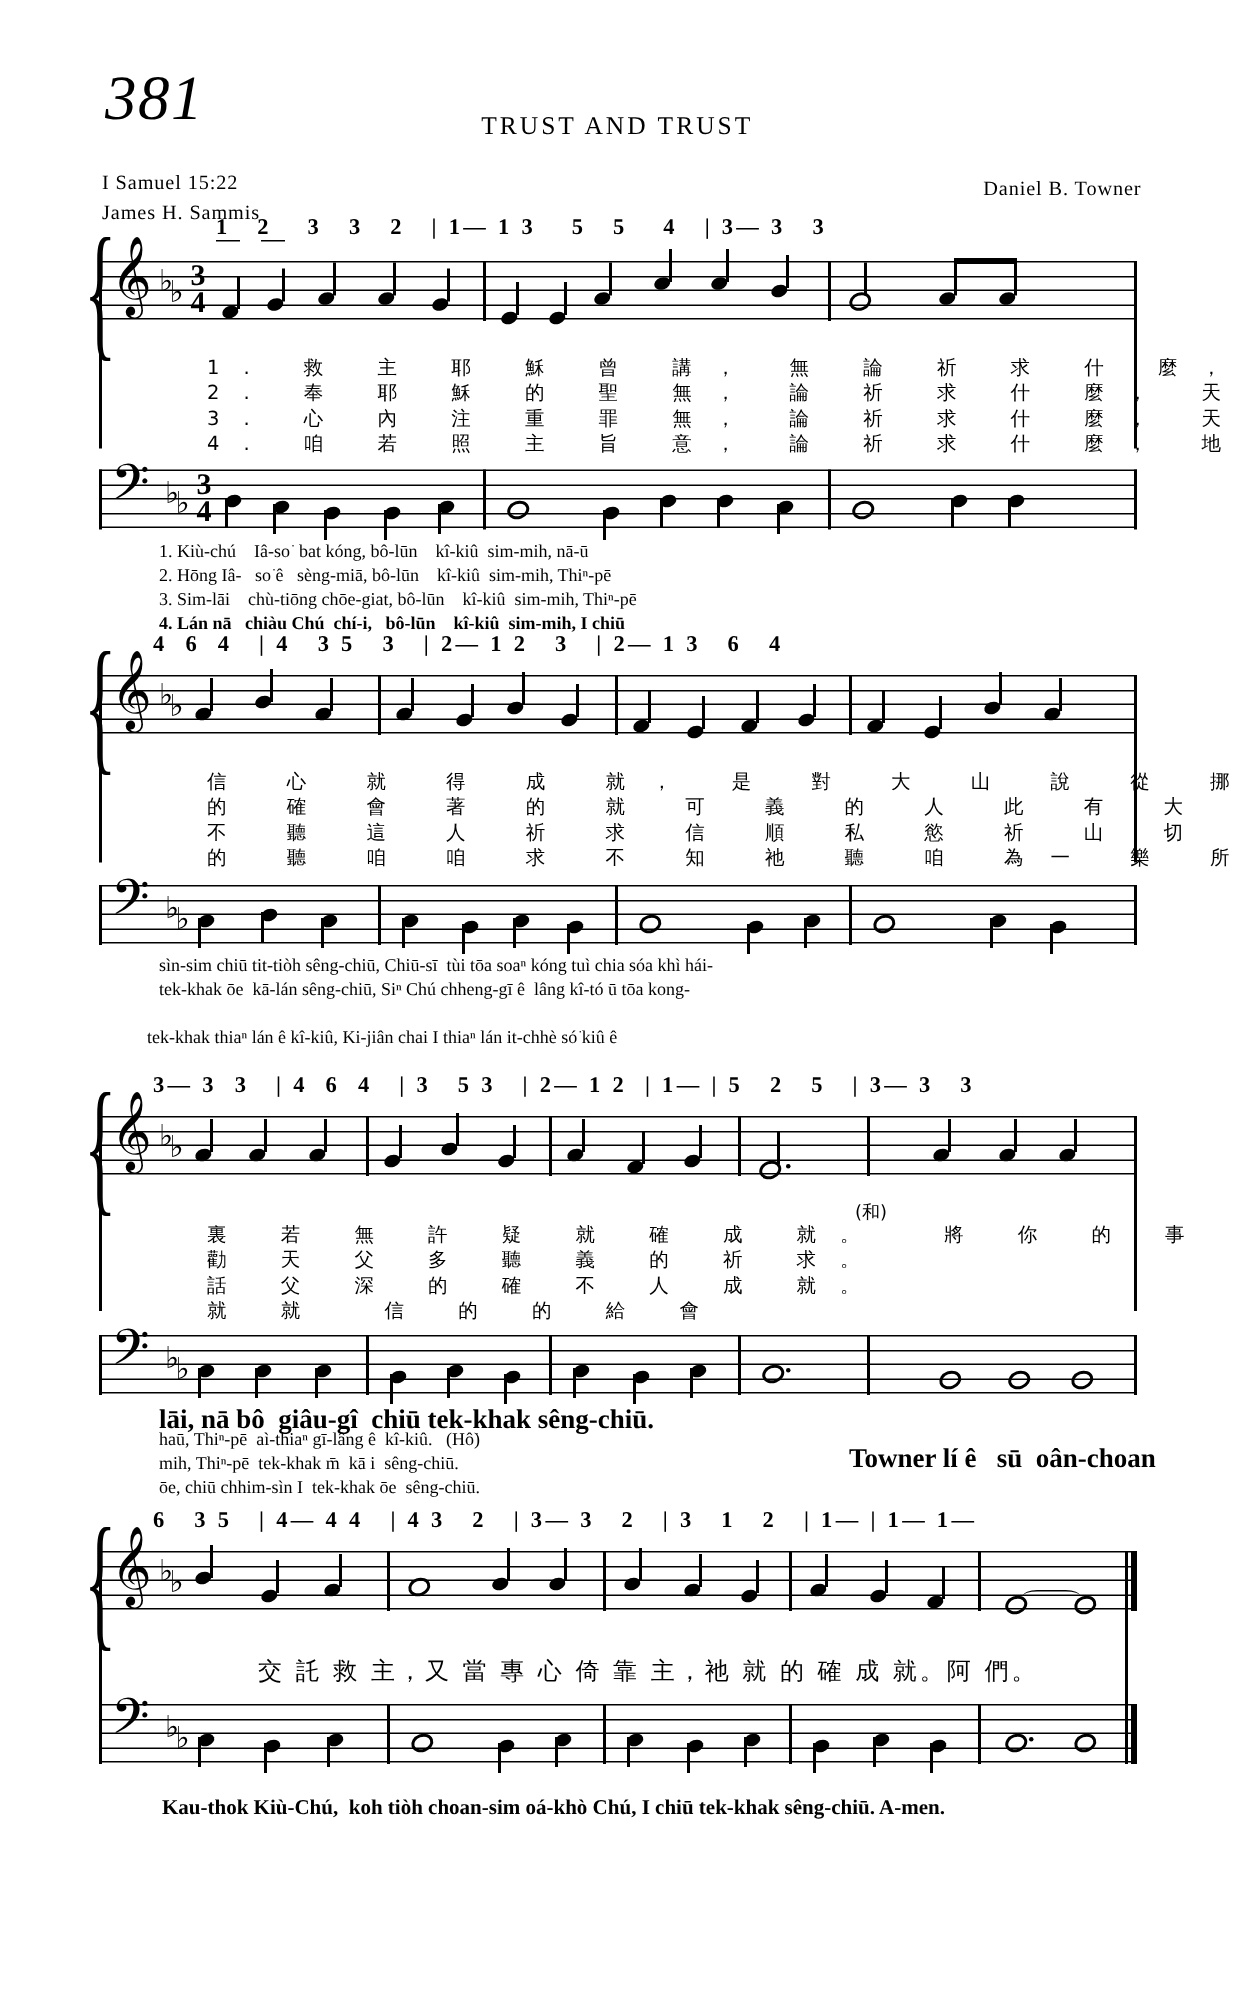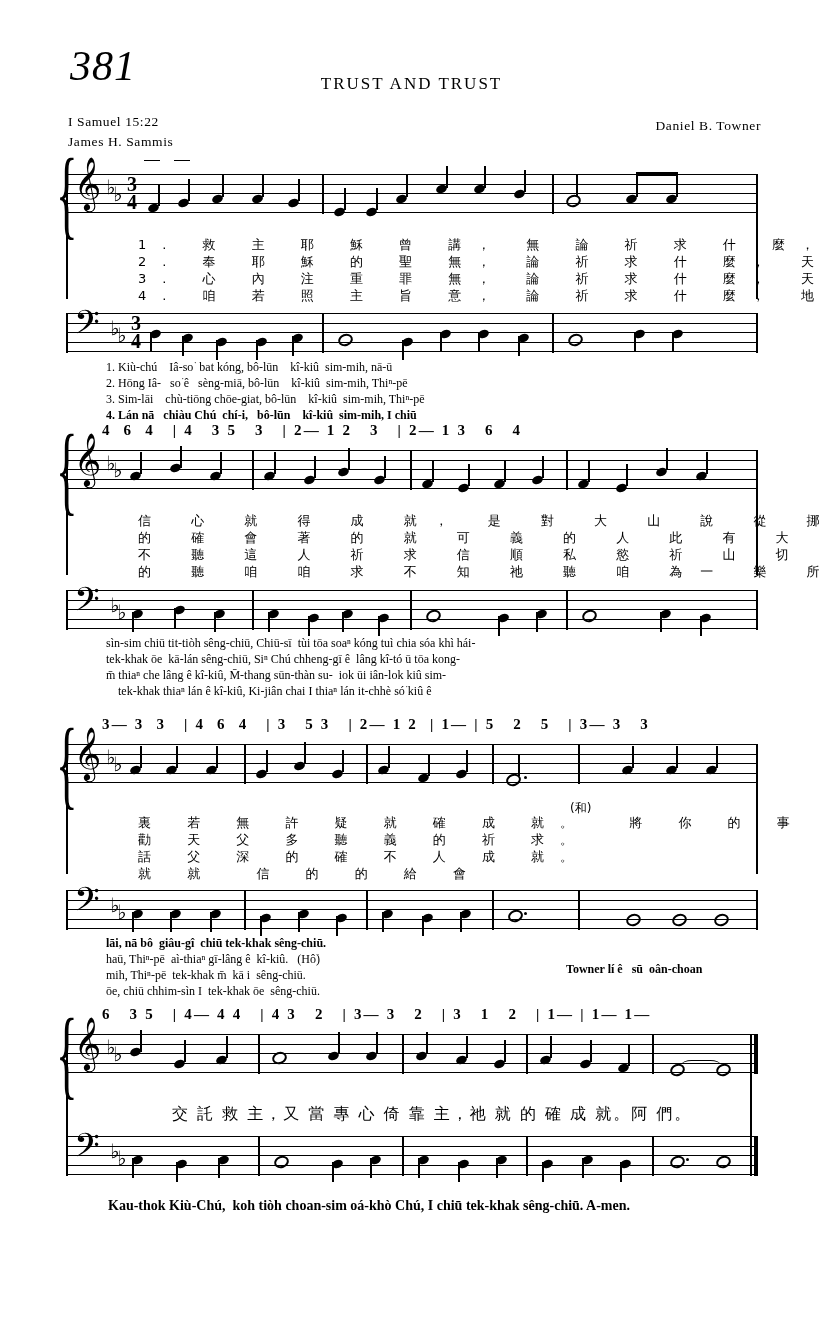--- a/index.html
+++ b/index.html
@@ -65,21 +65,21 @@
     letter-spacing:0px;
     white-space:pre;
   }
   .poj{
     font-family:"Liberation Serif", serif;
     font-size:12px;
     white-space:pre;
   }
   .poj-b{
     font-family:"Liberation Serif", serif;
-    font-size:12px;
+    font-size:18px;
     font-weight:bold;
     white-space:pre;
   }
 
   
   .system{position:absolute;}
   .staff{
     position:absolute;
     width:100%;
     height:40px;
@@ -170,20 +170,21 @@
   <div class="hymn-number">381</div>
   <div class="title-en">TRUST AND TRUST</div>
   <div class="credit-left">
     <div>I Samuel 15:22</div>
     <div>James H. Sammis</div>
   </div>
   <div class="credit-right">Daniel B. Towner</div>
 
   <div class="system" style="left:66px;top:148px;width:692px;height:155px;">
 
+    <div class="abs num-row" style="left:78px;top:-4px;letter-spacing:2.2px;">1   2    3   3   2   | 1— 1 3    5   5    4   | 3— 3   3</div>
     <div class="underline-num" style="left:78px;top:12px;width:16px;"></div>
     <div class="underline-num" style="left:108px;top:12px;width:16px;"></div>
 
     <div class="staff" style="left:0;top:26px;">
       <div class="line"></div>
         <div class="line"></div>
         <div class="line"></div>
         <div class="line"></div>
         <div class="line"></div>
     </div>
@@ -370,22 +371,21 @@
       <div class="stem" style="left:470px;top:184px;height:20px;"></div>
     <div class="barline" style="left:500px;top:162px;height:40px;"></div>
     <div class="nh open" style="left:516px;top:182px;"></div>
     <div class="nh" style="left:594px;top:182px;"></div>
       <div class="stem" style="left:594px;top:184px;height:20px;"></div>
     <div class="nh" style="left:634px;top:186px;"></div>
       <div class="stem" style="left:634px;top:188px;height:20px;"></div>
 
     <div class="abs poj" style="left:40px;top:208px;">sìn-sim chiū tit-tiòh sêng-chiū, Chiū-sī  tùi tōa soaⁿ kóng tuì chia sóa khì hái-</div>
     <div class="abs poj" style="left:40px;top:224px;">tek-khak ōe  kā-lán sêng-chiū, Siⁿ Chú chheng-gī ê  lâng kî-tó ū tōa kong-</div>
-    <div class="abs poj" style="left:40px;top:240px;">m̄ thiaⁿ che lâng ê kî-kiû, M̄-thang sūn-thàn su-  iok ūi iân-lok kiû sim-</div>
-    <div class="abs poj" style="left:52px;top:256px;">tek-khak thiaⁿ lán ê kî-kiû, Ki-jiân chai I thiaⁿ lán it-chhè só͘ kiû ê</div>
+    <div class="abs poj" style="left:32px;top:256px;">tek-khak thiaⁿ lán ê kî-kiû, Ki-jiân chai I thiaⁿ lán it-chhè só͘ kiû ê</div>
   </div>
 
   <div class="system" style="left:66px;top:722px;width:692px;height:160px;">
 
     <div class="abs num-row" style="left:36px;top:-6px;letter-spacing:2.2px;">3— 3  3   | 4  6  4   | 3   5 3   | 2— 1 2  | 1— | 5   2   5   | 3— 3   3</div>
 
     <div class="staff" style="left:0;top:22px;">
       <div class="line"></div>
         <div class="line"></div>
         <div class="line"></div>

